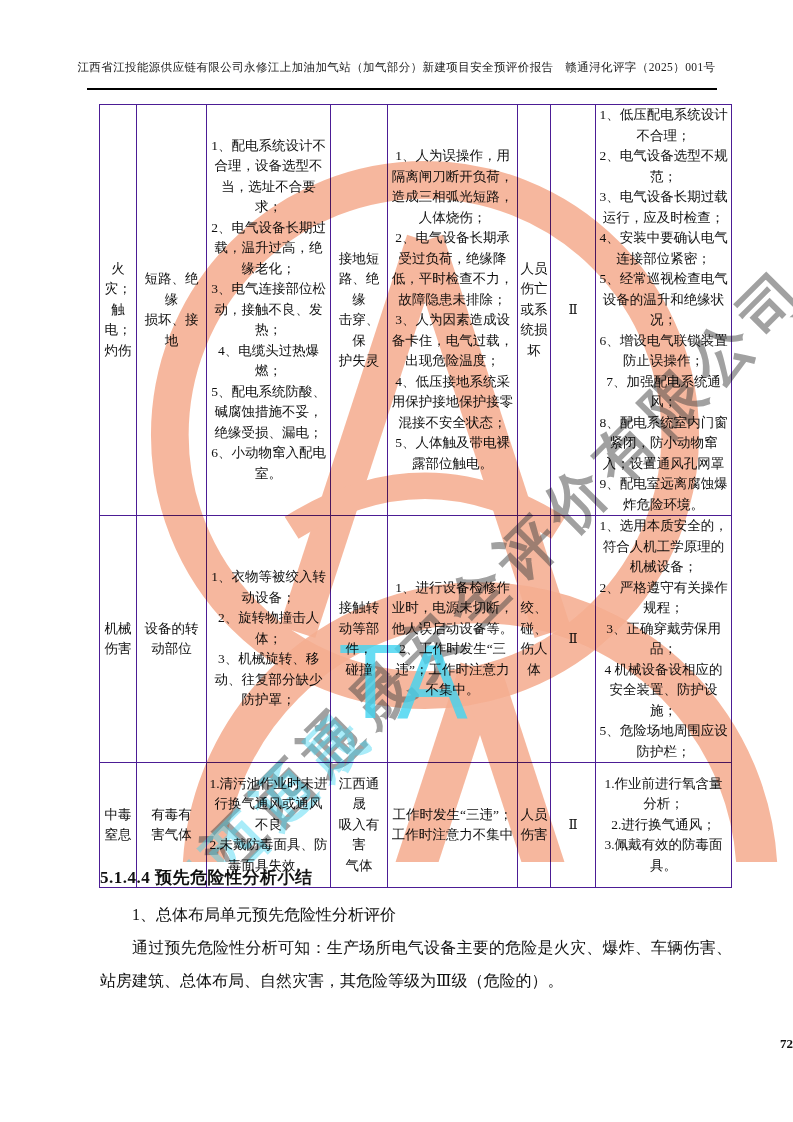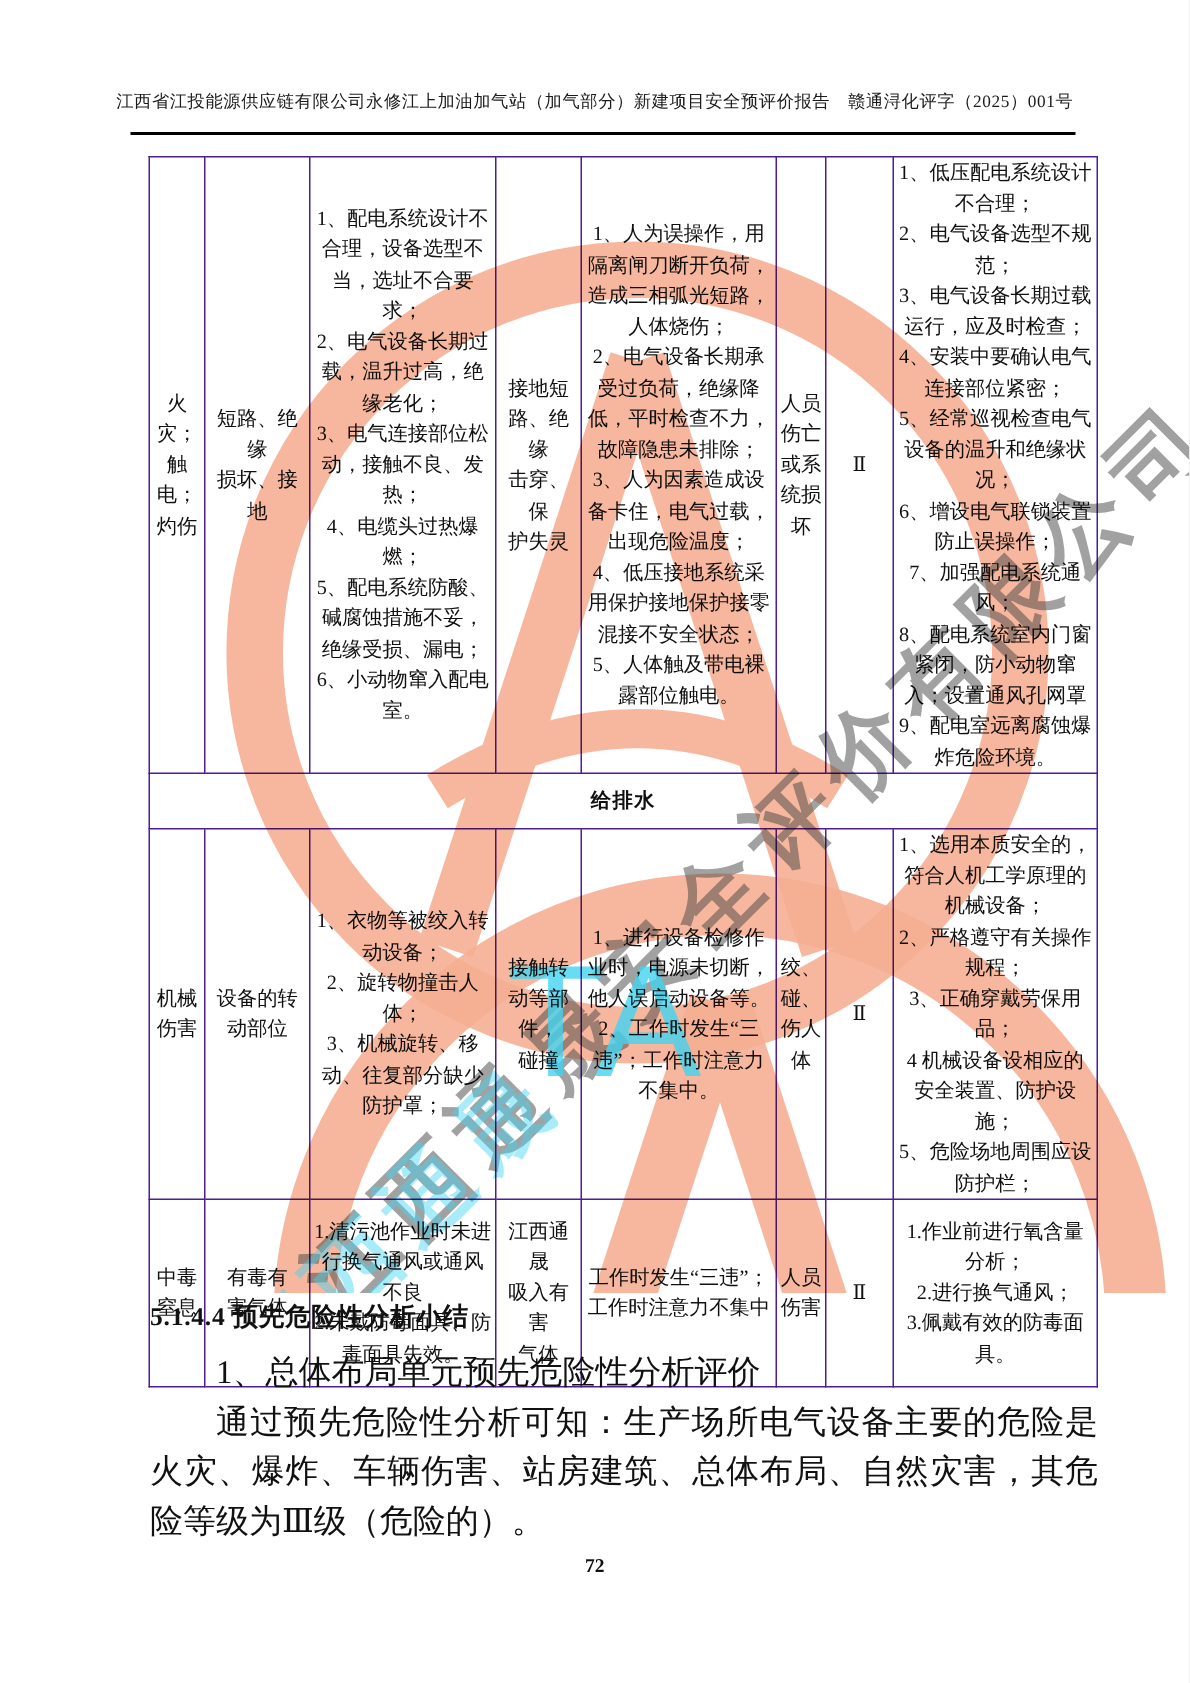--- a/index.html
+++ b/index.html
@@ -23,25 +23,25 @@
     overflow:hidden;
   }
   td.txt{text-align:justify;vertical-align:top;padding:2px 3px 0 3px;}
   td.txt.mid{vertical-align:middle;}
   tr.r1{height:386px;} tr.rs{height:37px;} tr.r2{height:210px;} tr.r3{height:125px;}
   td.section{font-size:15px;letter-spacing:1px;font-weight:600;}
   td.grade{font-size:14px;}
   
   .bodytext{position:absolute;left:100px;top:866px;width:632px;}
   .bodytext h3{margin:0 0 9px 0;font-size:17px;font-weight:bold;letter-spacing:.5px;}
-  .bodytext p{margin:0;font-size:22px;line-height:33px;text-align:justify;}
+  .bodytext p{margin:0;font-size:16px;line-height:33px;text-align:justify;}
   .bodytext p.li{text-indent:2em;}
   .bodytext p.para{text-indent:2em;}
   
-  .pagenum{position:absolute;top:1036px;left:0;width:793px;text-align:center;
+  .pagenum{position:absolute;top:1036px;left:0;width:793px;text-align:right;
     font-size:13px;font-weight:bold;}
   
   .wm{
     position:absolute;left:0;top:0;width:793px;height:862px;overflow:hidden;
     pointer-events:none;mix-blend-mode:multiply;z-index:5;
   }
   .wm svg{position:absolute;opacity:.88;}
   .wm .logo1{left:135px;top:145px;width:580px;height:580px;}
   .wm .logo2{left:165px;top:565px;width:630px;height:630px;}
   .wm-text{position:absolute;transform-origin:0 0;white-space:nowrap;
@@ -103,23 +103,20 @@
         <td class="grade">Ⅱ</td>
         <td class="txt">1、低压配电系统设计不合理；
 2、电气设备选型不规范；
 3、电气设备长期过载运行，应及时检查；
 4、安装中要确认电气连接部位紧密；
 5、经常巡视检查电气设备的温升和绝缘状况；
 6、增设电气联锁装置防止误操作；
 7、加强配电系统通风；
 8、配电系统室内门窗紧闭，防小动物窜入；设置通风孔网罩
 9、配电室远离腐蚀爆炸危险环境。</td>
-      </tr>
-      <tr class="rs">
-        <td class="section" colspan="8">给排水</td>
       </tr>
       <tr class="r2">
         <td>机械
 伤害</td>
         <td>设备的转
 动部位</td>
         <td class="txt">1、衣物等被绞入转动设备；
 2、旋转物撞击人体；
 3、机械旋转、移动、往复部分缺少防护罩；</td>
         <td>接触转

